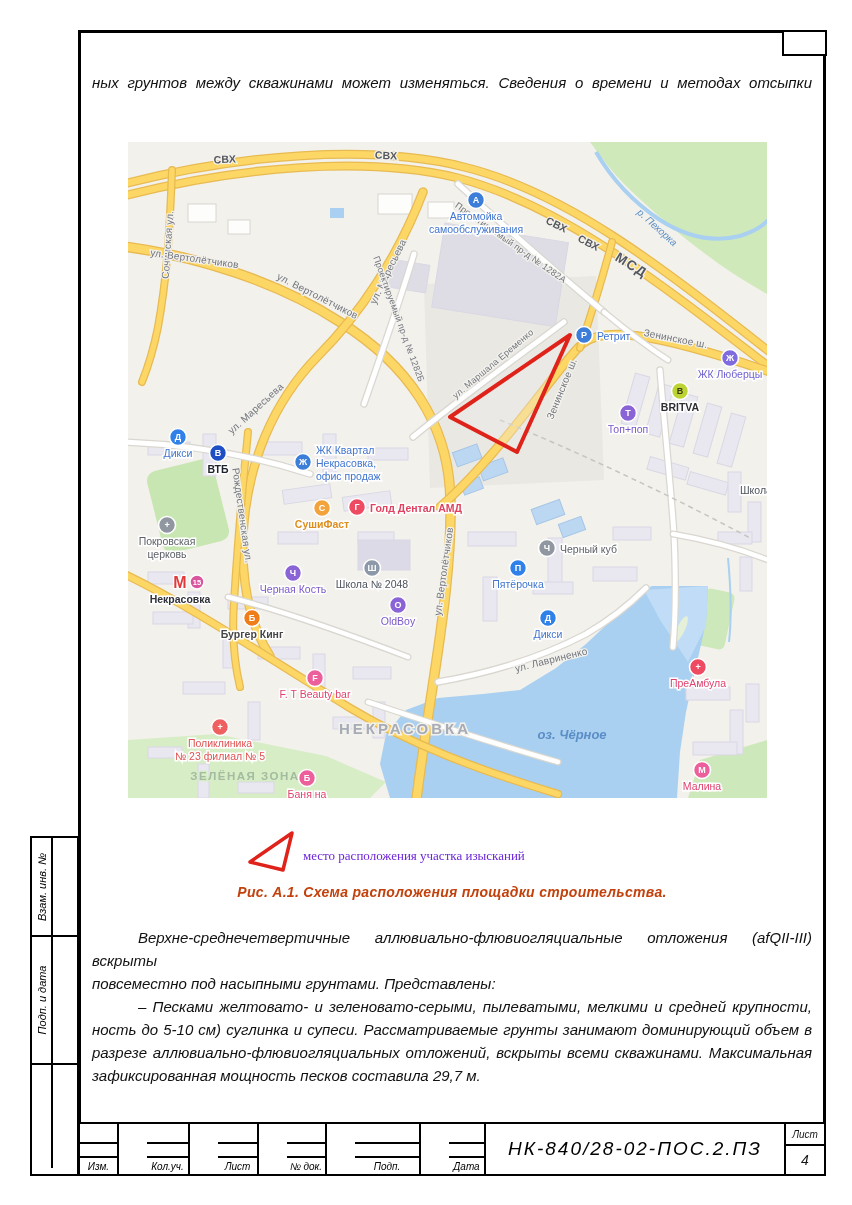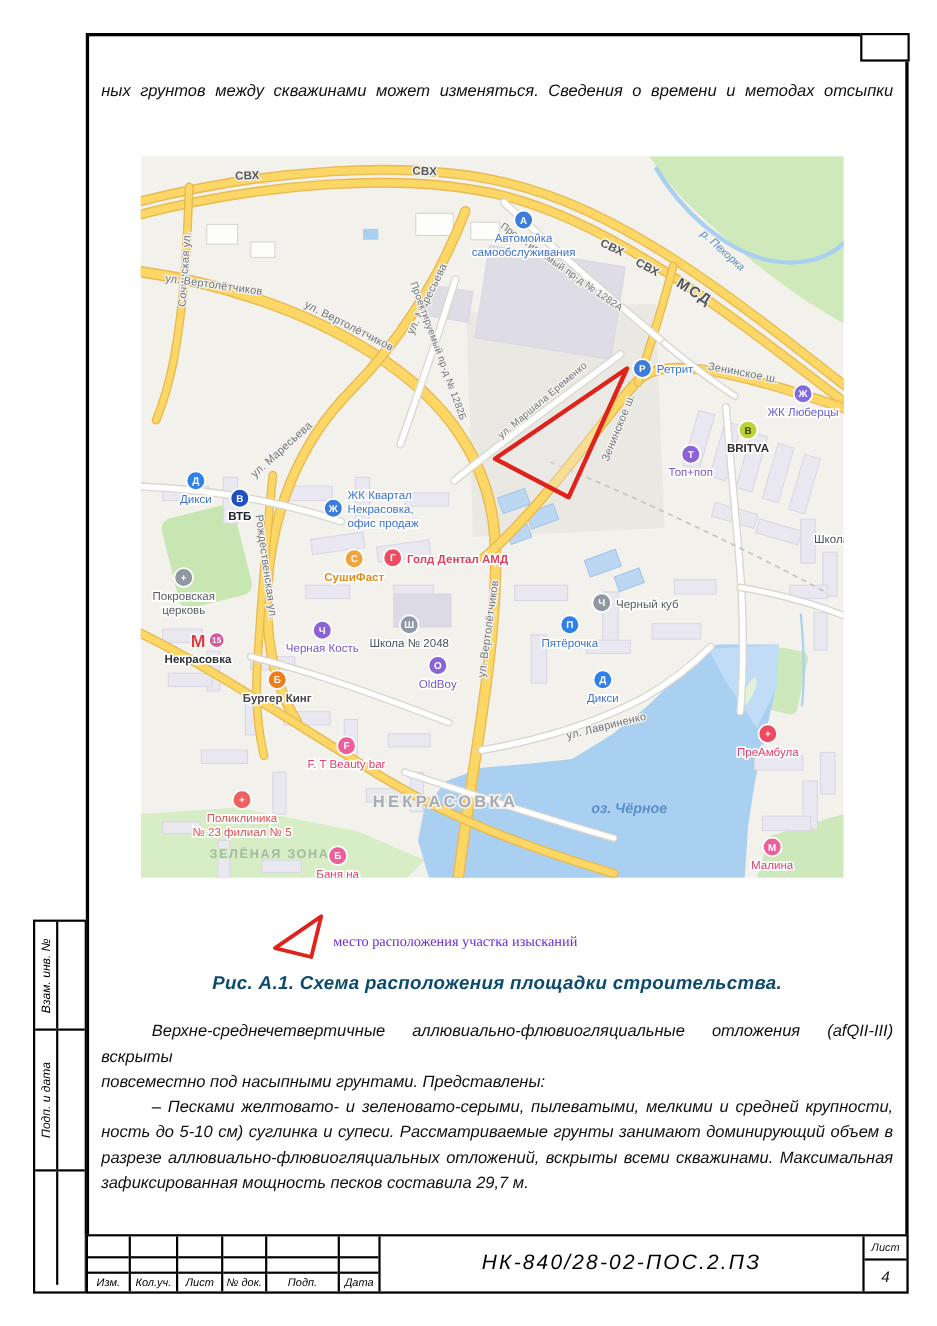--- a/index.html
+++ b/index.html
@@ -18,39 +18,39 @@
   
   .gost{font-style:italic;font-family:"Liberation Sans","DejaVu Sans",sans-serif;color:#111;}
   .para{position:absolute;left:92px;width:720px;}
   .tl{line-height:23px;font-size:15px;}
   .para-top .tl{line-height:26px;}
   .tl.j{text-align:justify;text-align-last:justify;}
   .tl.i{text-indent:46px;}
   
   .legend-text{position:absolute;left:303px;top:848px;font-family:"Liberation Serif",serif;font-size:13px;color:#6d28d9;}
   .caption{position:absolute;left:92px;top:884px;width:720px;text-align:center;
-           font-style:italic;font-weight:700;font-size:17px;letter-spacing:.3px;color:#0c4a6e;}
+           font-style:italic;font-weight:700;font-size:14px;letter-spacing:.3px;color:#c2410c;}
   
   .map-figure{position:absolute;left:128px;top:142px;width:639px;height:656px;}
   .ms{font:10px "Liberation Sans",sans-serif;fill:#72767e;paint-order:stroke;stroke:#f3f1ec;stroke-width:2.5px;letter-spacing:.2px;}
   .ms.hwy{fill:#55585e;font-weight:bold;font-size:10.5px;}
   .ms.hwy-big{fill:#53565c;font-weight:bold;font-size:13.5px;letter-spacing:1.5px;}
   .ms.st-sm{font-size:9px;}
   .al-district{font:600 15px "Liberation Sans",sans-serif;fill:#a6abb5;letter-spacing:3px;paint-order:stroke;stroke:#f3f1ec;stroke-width:3px;}
   .al-green{font:600 11.5px "Liberation Sans",sans-serif;fill:#a3bb9e;letter-spacing:1.5px;paint-order:stroke;stroke:#d7edc6;stroke-width:2.5px;}
   .al-water{font:italic 600 13px "Liberation Sans",sans-serif;fill:#5b8ec6;}
   .al-water-sm{font:italic 10px "Liberation Sans",sans-serif;fill:#5b8ec6;}
   .poi-g{font:bold 9px "Liberation Sans",sans-serif;}
   .poi-l{font:10.5px "Liberation Sans",sans-serif;font-weight:500;paint-order:stroke;stroke:#ffffff;stroke-width:3px;}
   .poi-l.b{font-weight:700;}
   .metro-m{font:bold 16px "Liberation Sans",sans-serif;fill:#e13a3a;paint-order:stroke;stroke:#fff;stroke-width:2.5px;}
   .metro-b{font:bold 7.5px "Liberation Sans",sans-serif;fill:#fff;}
   
   .titleblock{position:absolute;left:78px;top:1122px;width:748px;height:54px;border:2.5px solid #000;box-sizing:border-box;display:flex;background:#fff;}
-  .tb-cols{display:flex;height:100%;}
+  .tb-cols{display:flex;height:100%;gap:28px;}
   .tb-col{border-right:2px solid #000;box-sizing:border-box;display:flex;flex-direction:column;}
   .tb-r1{height:18px;border-bottom:2px solid #000;}
   .tb-r2{height:12px;border-bottom:2px solid #000;}
   .tb-r3{flex:1;display:flex;align-items:center;justify-content:center;
          font-style:italic;font-size:10px;color:#000;}
   .tb-doc{flex:1;display:flex;align-items:center;justify-content:center;
           font-style:italic;font-size:19px;letter-spacing:2px;color:#000;}
   .tb-list{width:40px;border-left:2px solid #000;box-sizing:border-box;display:flex;flex-direction:column;}
   .tb-list-label{height:20px;border-bottom:2px solid #000;display:flex;align-items:center;justify-content:center;
                  font-style:italic;font-size:10px;}

